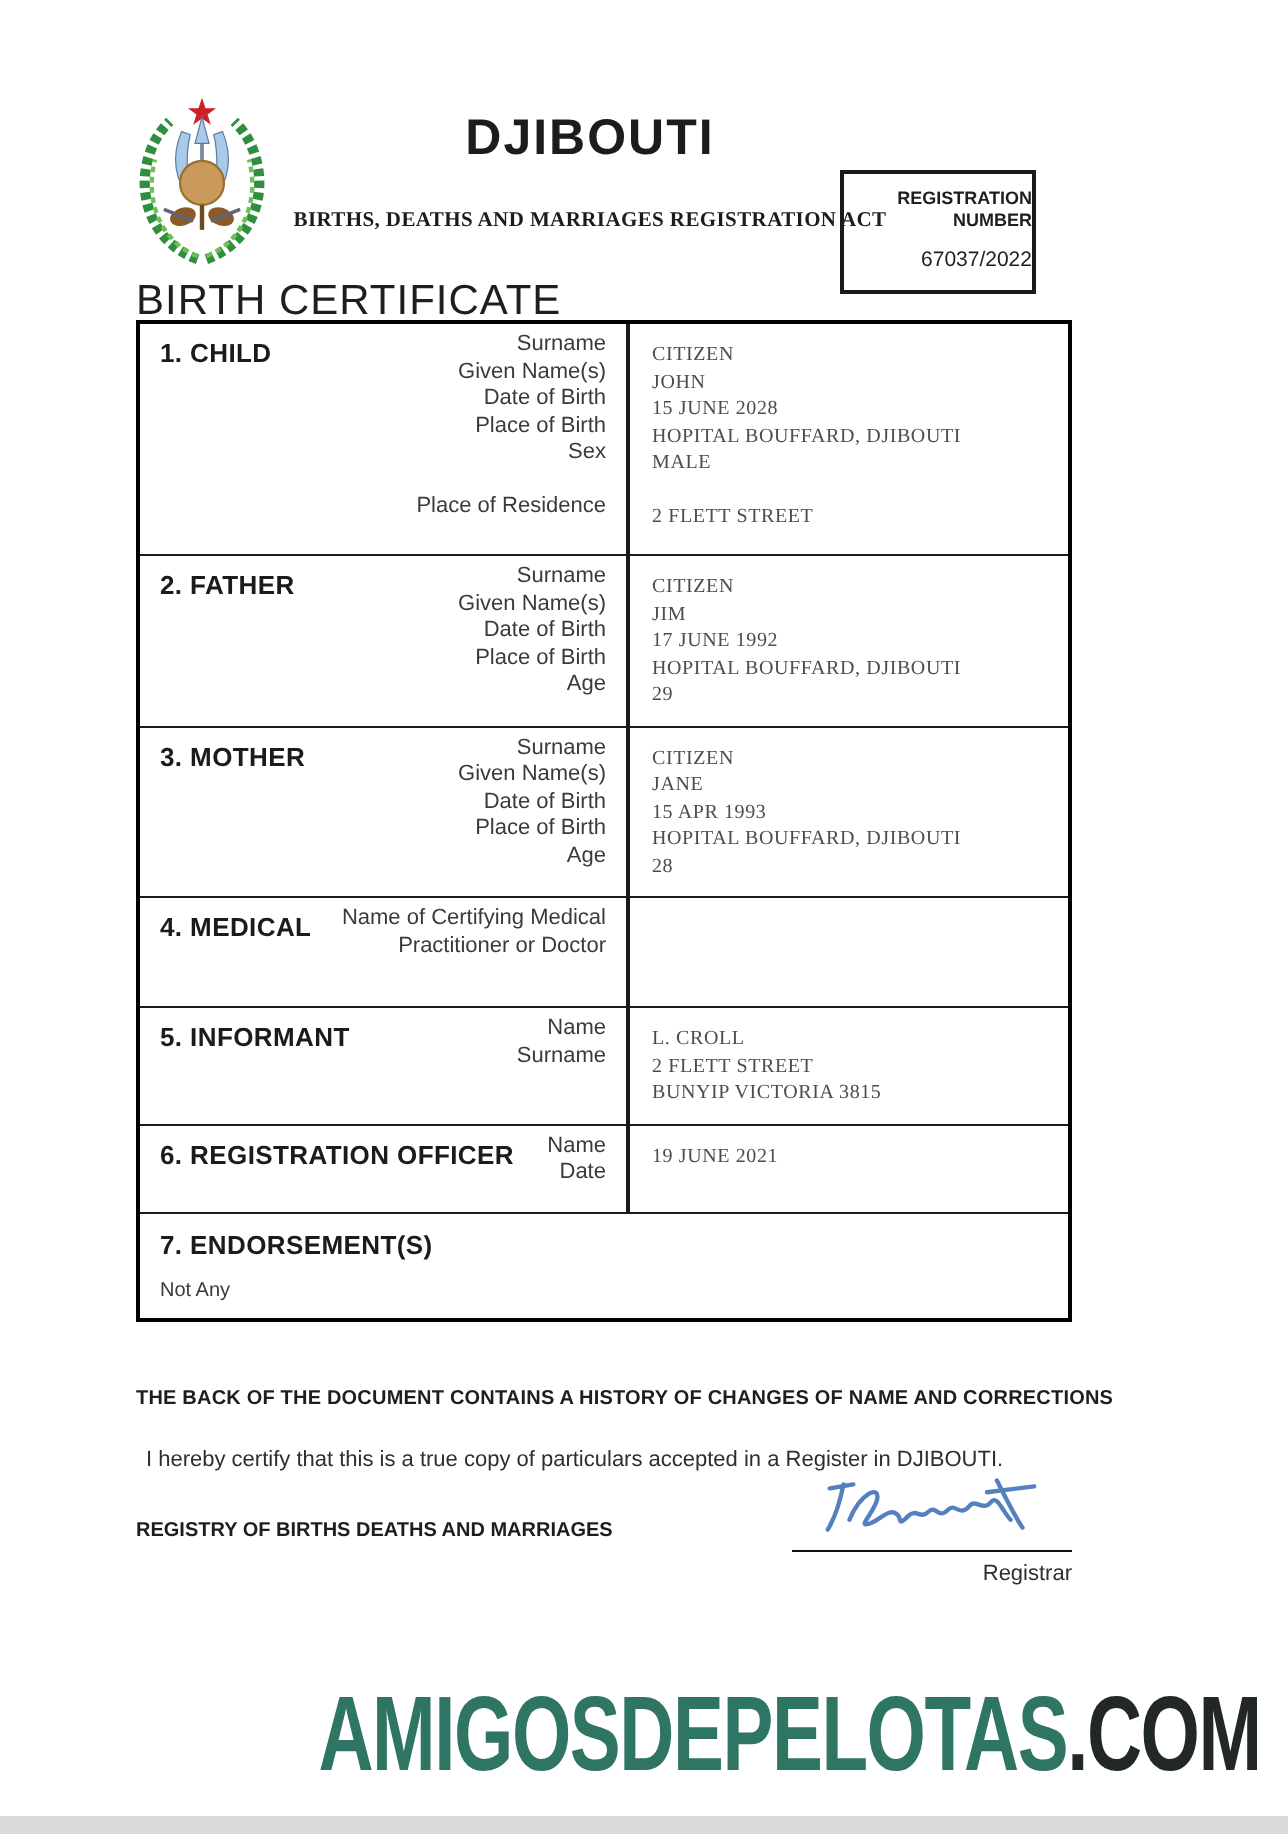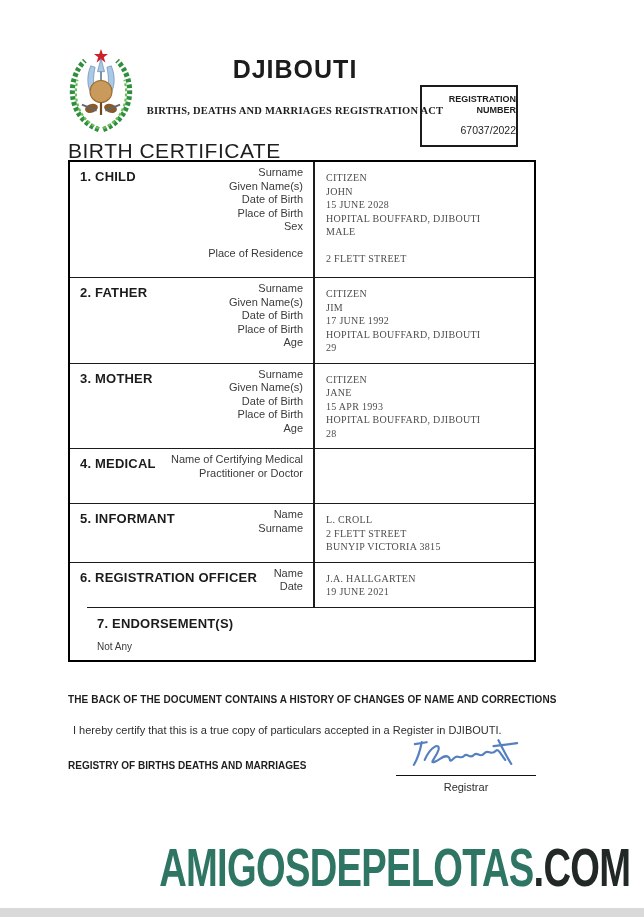--- a/index.html
+++ b/index.html
@@ -24,28 +24,28 @@
   .row-grid{display:grid;grid-template-columns:243px 1fr;}
   .sec-title{position:absolute;left:10px;top:7px;font-size:13px;font-weight:bold;color:#1b1b1b;letter-spacing:.2px;}
   .labels{padding:4px 10px 8px 0;text-align:right;font-size:11px;line-height:13.5px;color:#3a3a3a;}
   .values{padding:9px 0 8px 13px;font-family:Liberation Serif, serif;font-size:10px;line-height:13.5px;color:#4d4d4d;letter-spacing:.3px;}
   .gap{margin-top:13px;}
   .label-narrow{display:inline-block;max-width:158px;}
   .row-child{min-height:115px;}
   .row-father,.row-mother{min-height:78px;}
   .row-medical,.row-informant{min-height:54px;}
   .row-officer{min-height:43px;}
-  .row-endorse{min-height:52px;margin-left:17px;}
+  .row-endorse{min-height:52px;}
   .endorse-note{margin:10px 0 0 10px;font-size:10px;color:#3a3a3a;padding-bottom:8px;}
   .endorse-title{position:static;display:block;margin:8px 0 0 10px;}
   
   .back-note{position:absolute;left:68px;top:694px;font-size:10px;font-weight:bold;color:#1e1e1e;letter-spacing:.1px;}
   .certify-line{position:absolute;left:73px;top:724px;font-size:11px;color:#2e2e2e;}
   .registry-line{position:absolute;left:68px;top:760px;font-size:10px;font-weight:bold;color:#1e1e1e;}
-  .sig-block{position:absolute;left:396px;top:734px;width:140px;text-align:center;}
+  .sig-block{position:absolute;left:396px;top:734px;width:140px;text-align:right;}
   .sig-svg{display:block;margin:0 auto;width:118px;height:40px;}
   .sig-line{border-top:1.5px solid #111;margin-top:1px;}
   .sig-role{font-size:11px;color:#2e2e2e;margin-top:5px;}
   
   .watermark{position:absolute;right:14px;top:841px;font-size:53px;line-height:1;font-weight:bold;
     transform:scaleX(.72);transform-origin:100% 50%;letter-spacing:-1px;white-space:nowrap;}
   .wm-site{color:#2e7563;}
   .wm-tld{color:#212826;}
   .bottom-strip{position:absolute;left:0;right:0;bottom:0;height:9px;background:#d9d9d9;}
 </style>
@@ -193,21 +193,20 @@
   <div class="section-row with-divider row-officer">
     <div class="row-grid">
       <div style="position:relative;">
         <span class="sec-title">6. REGISTRATION OFFICER</span>
         <div class="labels">
           <div>Name</div>
           <div>Date</div>
         </div>
       </div>
       <div class="values">
-        <div>J.A. HALLGARTEN</div>
         <div>19 JUNE 2021</div>
       </div>
     </div>
   </div>
 
   <div class="section-row row-endorse">
     <span class="sec-title endorse-title">7. ENDORSEMENT(S)</span>
     <div class="endorse-note">Not Any</div>
   </div>
 

